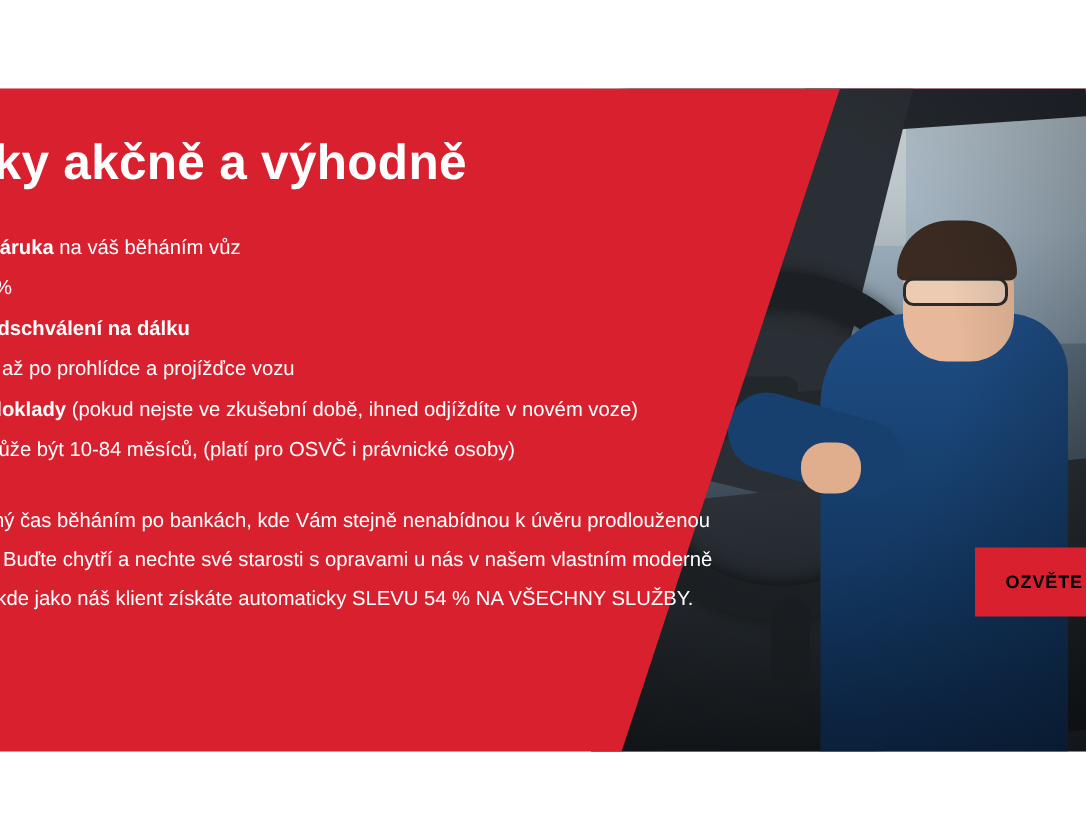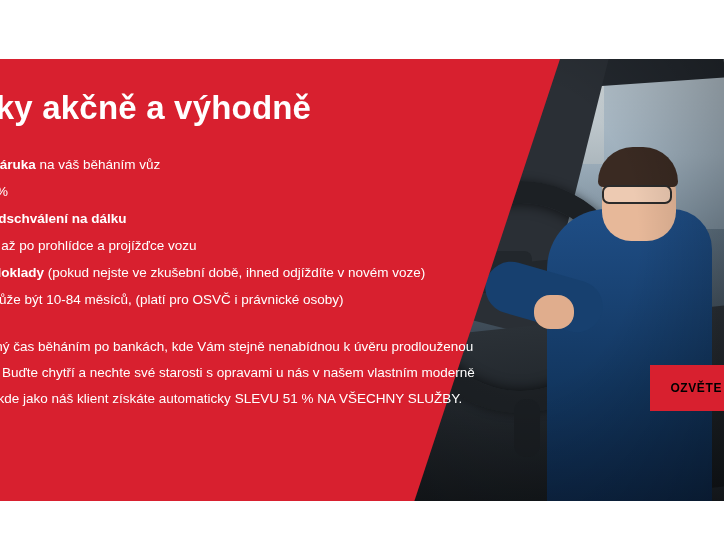--- a/index.html
+++ b/index.html
@@ -298,21 +298,21 @@
           <b>dva doklady</b><span> (pokud nejste ve zkušební době, ihned odjíždíte v novém voze)</span>
         </div>
         <div class="bullet">
           <b></b><span>tek může být 10-84 měsíců, (platí pro OSVČ i právnické osoby)</span>
         </div>
       </div>
 
       <div class="para">
         <span>ocenný čas běháním po bankách, kde Vám stejně nenabídnou k úvěru </span><b>prodlouženou</b><br>
         <span>vozu! Buďte chytří a nechte své starosti s opravami u nás v našem vlastním moderně</span><br>
-        <span>visu, kde jako náš klient získáte automaticky </span><b>SLEVU 51 % NA VŠECHNY SLUŽBY.</b>
+        <span>visu, kde jako náš klient získáte automaticky </span><b>SLEVU 54 % NA VŠECHNY SLUŽBY.</b>
       </div>
 
     </div>
 
     <button id="cta">OZVĚTE</button>
 
   </div>
 
 </div>
 

